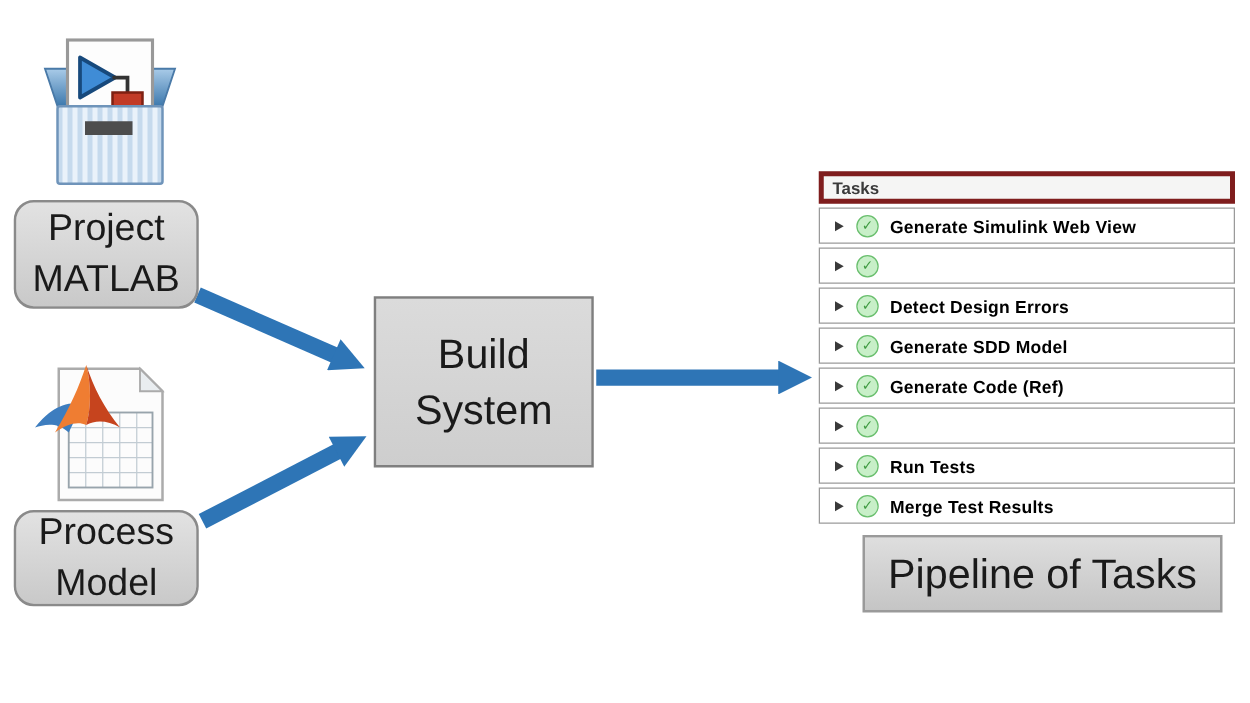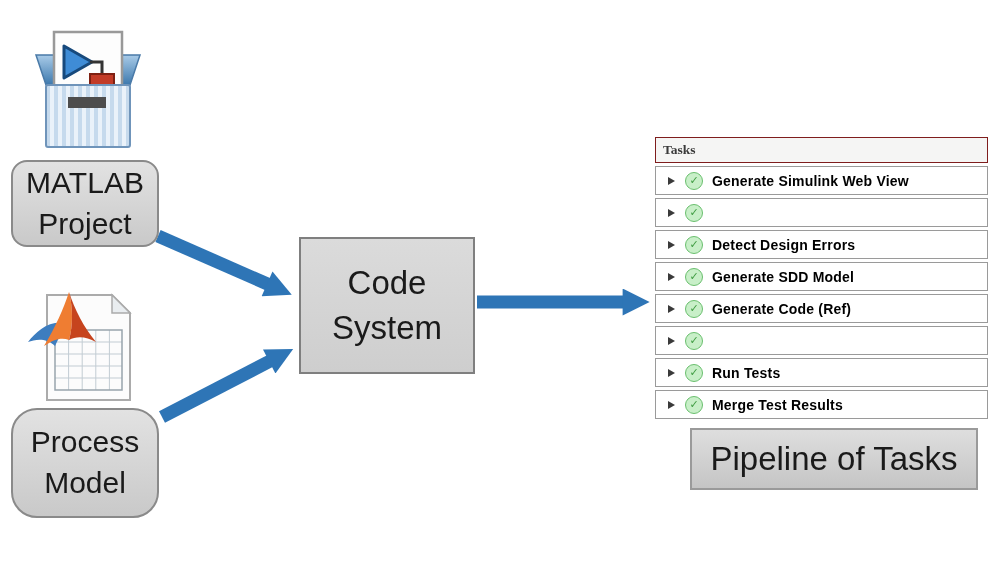--- a/index.html
+++ b/index.html
@@ -35,21 +35,21 @@
     color: #1a1a1a;
   }
   .node-rounded {
     border: 2px solid #8a8a8a;
     border-radius: 16px;
     background: linear-gradient(#e2e2e2, #c9c9c9);
     font-size: 30px;
     line-height: 1.36;
   }
   .matlab-project-node { left: 11px; top: 160px; width: 148px; height: 87px; }
-  .process-model-node  { left: 11px; top: 408px; width: 148px; height: 110px; border-radius: 26px; }
+  .process-model-node  { left: 11px; top: 408px; width: 148px; height: 77px; }
 
   .build-system-node {
     left: 299px; top: 237px; width: 176px; height: 137px;
     border: 2px solid #7f7f7f;
     background: linear-gradient(#dbdbdb, #cecece);
     font-size: 33px;
     line-height: 1.35;
   }
 
   .pipeline-node {
@@ -60,29 +60,28 @@
   }
 
   
   .tasks-panel {
     position: absolute;
     left: 655px; top: 137px; width: 333px;
   }
   .tasks-header {
     width: 100%;
     height: 26px;
-    border: 1px solid #7f1d1d;
+    border: 4px solid #7f1d1d;
     background: #f5f5f4;
     display: flex;
     align-items: center;
     padding-left: 7px;
     font-size: 13.5px;
     font-weight: bold;
     color: #3a3a3a;
-    font-family: Liberation Serif, serif;
   }
   .task-row {
     width: 100%;
     height: 29px;
     margin-top: 3px;
     border: 1px solid #9a9a9a;
     background: #ffffff;
     display: flex;
     align-items: center;
     padding-left: 12px;
@@ -149,22 +148,22 @@
     <polygon points="6,27 110,27 100,57 16,57" fill="url(#gFlap)" stroke="#4a7aa8" stroke-width="1.5"></polygon>
     <rect x="24" y="4" width="68" height="78" fill="#fdfdfd" stroke="#999999" stroke-width="2.5"></rect>
     <polygon points="34,18 34,50 62,34" fill="#3f8cd6" stroke="#17497c" stroke-width="3" stroke-linejoin="round"></polygon>
     <path d="M60,34 H72 V48" fill="none" stroke="#333333" stroke-width="3"></path>
     <rect x="60" y="46" width="24" height="15" fill="#c23b27" stroke="#7e2012" stroke-width="2"></rect>
     <rect x="16" y="57" width="84" height="62" rx="2" fill="url(#pStripe)" stroke="#6f94ba" stroke-width="2"></rect>
     <rect x="38" y="69" width="38" height="11" fill="#4d4d4d"></rect>
   </svg>
 
   <div class="node node-rounded matlab-project-node">
+    <span>Project</span>
     <span>MATLAB</span>
-    <span>Project</span>
   </div>
 
   <svg class="icon-svg model-icon-svg" viewBox="0 0 112 118">
     <path d="M21,7 H86 L104,25 V112 H21 Z" fill="#fcfcfc" stroke="#ababab" stroke-width="2"></path>
     <path d="M86,7 V25 H104 Z" fill="#e9edf0" stroke="#ababab" stroke-width="1.5"></path>
     <g>
       <g stroke="#c2ccd3" stroke-width="1">
         <path d="M42.6,42 V102 M56.2,42 V102 M69.8,42 V102 M83.4,42 V102"></path>
         <path d="M29,54 H96 M29,66 H96 M29,78 H96 M29,90 H96"></path>
       </g>
@@ -176,21 +175,21 @@
       <path d="M43,4 C49,22 57,38 70,54 C60,48 50,48 43,52 C47,38 47,20 43,4 Z" fill="#c6441e"></path>
     </g>
   </svg>
 
   <div class="node node-rounded process-model-node">
     <span>Process</span>
     <span>Model</span>
   </div>
 
   <div class="node build-system-node">
-    <span>Code</span>
+    <span>Build</span>
     <span>System</span>
   </div>
 
   <div class="tasks-panel">
     <div class="tasks-header">
       <span>Tasks</span>
     </div>
 
     <div class="task-row">
       <span class="expand-tri"></span>

